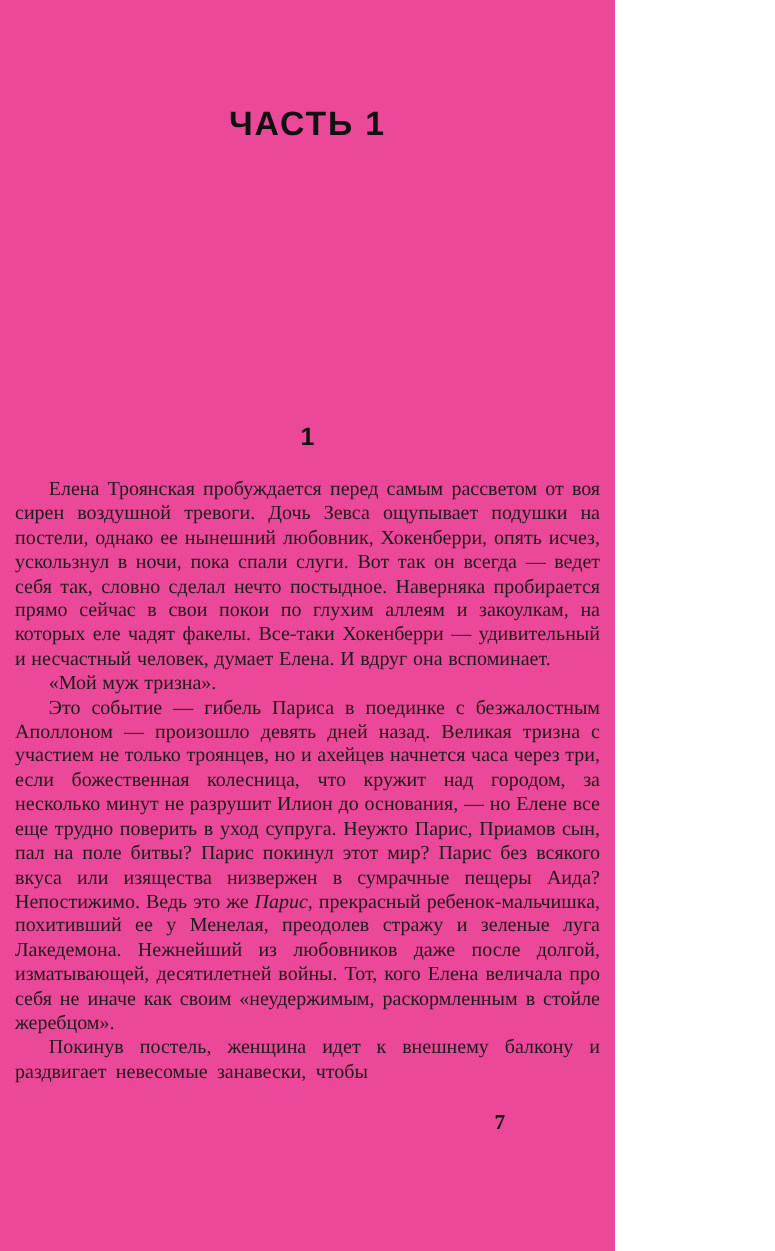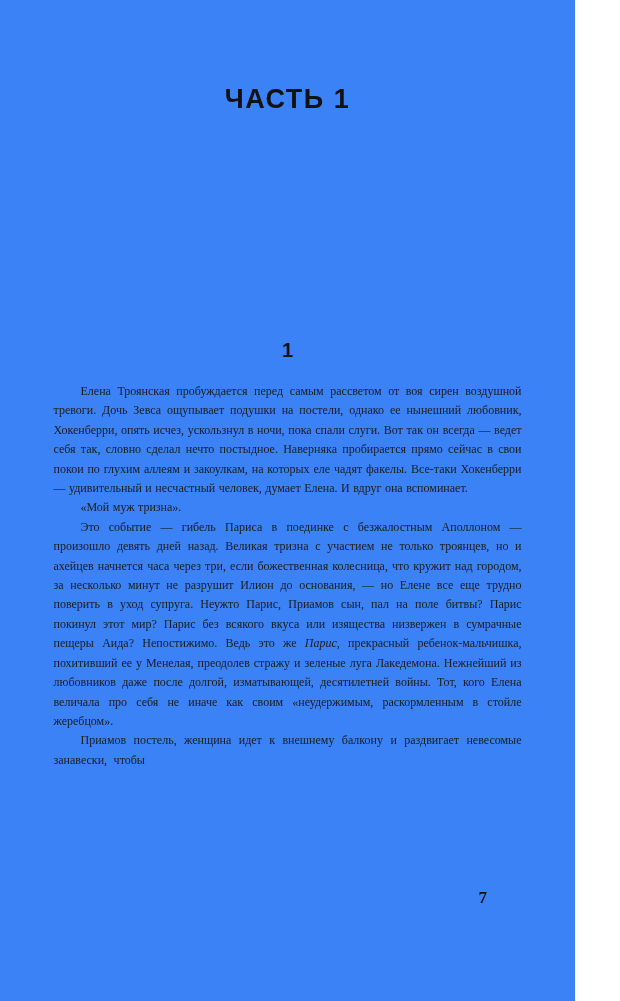--- a/index.html
+++ b/index.html
@@ -2,23 +2,23 @@
 <html lang="ru"><head>
 <meta charset="utf-8">
 <style>
   html, body {
     margin: 0;
     padding: 0;
     background: #ffffff;
   }
   .book-page {
     position: relative;
-    width: 575px;
+    width: 492px;
     height: 1001px;
-    background: #3b82f6;
+    background: #ec4899;
     color: #1c1c1c;
     font-family: "Liberation Serif", "DejaVu Serif", serif;
     overflow: hidden;
     box-sizing: border-box;
   }
   .part-heading {
     margin: 0;
     padding-top: 84px;
     text-align: center;
     font-family: "Liberation Sans", "DejaVu Sans", sans-serif;
@@ -33,21 +33,21 @@
     text-align: center;
     font-family: "Liberation Sans", "DejaVu Sans", sans-serif;
     font-weight: 700;
     font-size: 20px;
     line-height: 24px;
     color: #111;
   }
   .body-text {
     width: 468px;
     margin: 20px auto 0 auto;
-    font-size: 12px;
+    font-size: 16px;
     line-height: 19.4px;
     text-align: justify;
     hyphens: auto;
     -webkit-hyphens: auto;
     word-spacing: 0.5px;
   }
   .body-text p {
     margin: 0;
     text-indent: 27px;
   }
@@ -75,19 +75,19 @@
   <div class="chapter-number">1</div>
 
   <div class="body-text" lang="ru">
 
     <p>Елена Троянская пробуждается перед самым рассветом от воя сирен воздушной тревоги. Дочь Зевса ощупывает подушки на постели, однако ее нынешний любовник, Хокенберри, опять исчез, ускользнул в ночи, пока спали слуги. Вот так он всегда — ведет себя так, словно сделал нечто постыдное. Наверняка пробирается прямо сейчас в свои покои по глухим аллеям и закоулкам, на которых еле чадят факелы. Все-таки Хокенберри — удивительный и несчастный человек, думает Елена. И вдруг она вспоминает.</p>
 
     <p>«Мой муж тризна».</p>
 
     <p><span>Это событие — гибель Париса в поединке с безжалостным Аполлоном — произошло девять дней назад. Великая тризна с участием не только троянцев, но и ахейцев начнется часа через три, если божественная колесница, что кружит над городом, за несколько минут не разрушит Илион до основания, — но Елене все еще трудно поверить в уход супруга. Неужто Парис, Приамов сын, пал на поле битвы? Парис покинул этот мир? Парис без всякого вкуса или изящества низвержен в сумрачные пещеры Аида? Непостижимо. Ведь это же </span><em>Парис</em><span>, прекрасный ребенок-мальчишка, похитивший ее у Менелая, преодолев стражу и зеленые луга Лакедемона. Нежнейший из любовников даже после долгой, изматывающей, десятилетней войны. Тот, кого Елена величала про себя не иначе как своим «неудержимым, раскормленным в стойле жеребцом».</span></p>
 
-    <p class="last-para">Приамов постель, женщина идет к внешнему балкону и раздвигает невесомые занавески, чтобы</p>
+    <p class="last-para">Покинув постель, женщина идет к внешнему балкону и раздвигает невесомые занавески, чтобы</p>
 
   </div>
 
   <div class="page-number">7</div>
 
 </div>
 
 </body></html>

